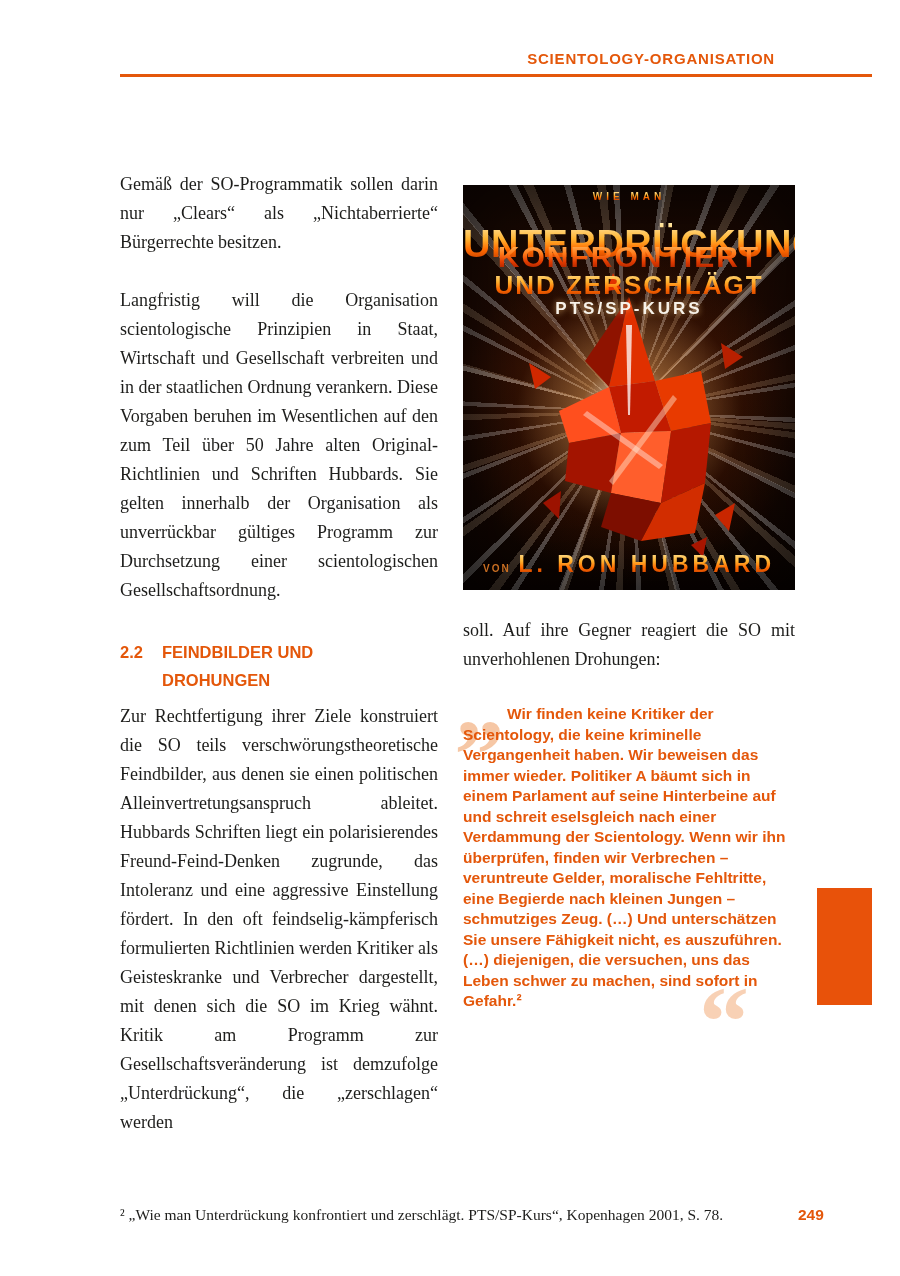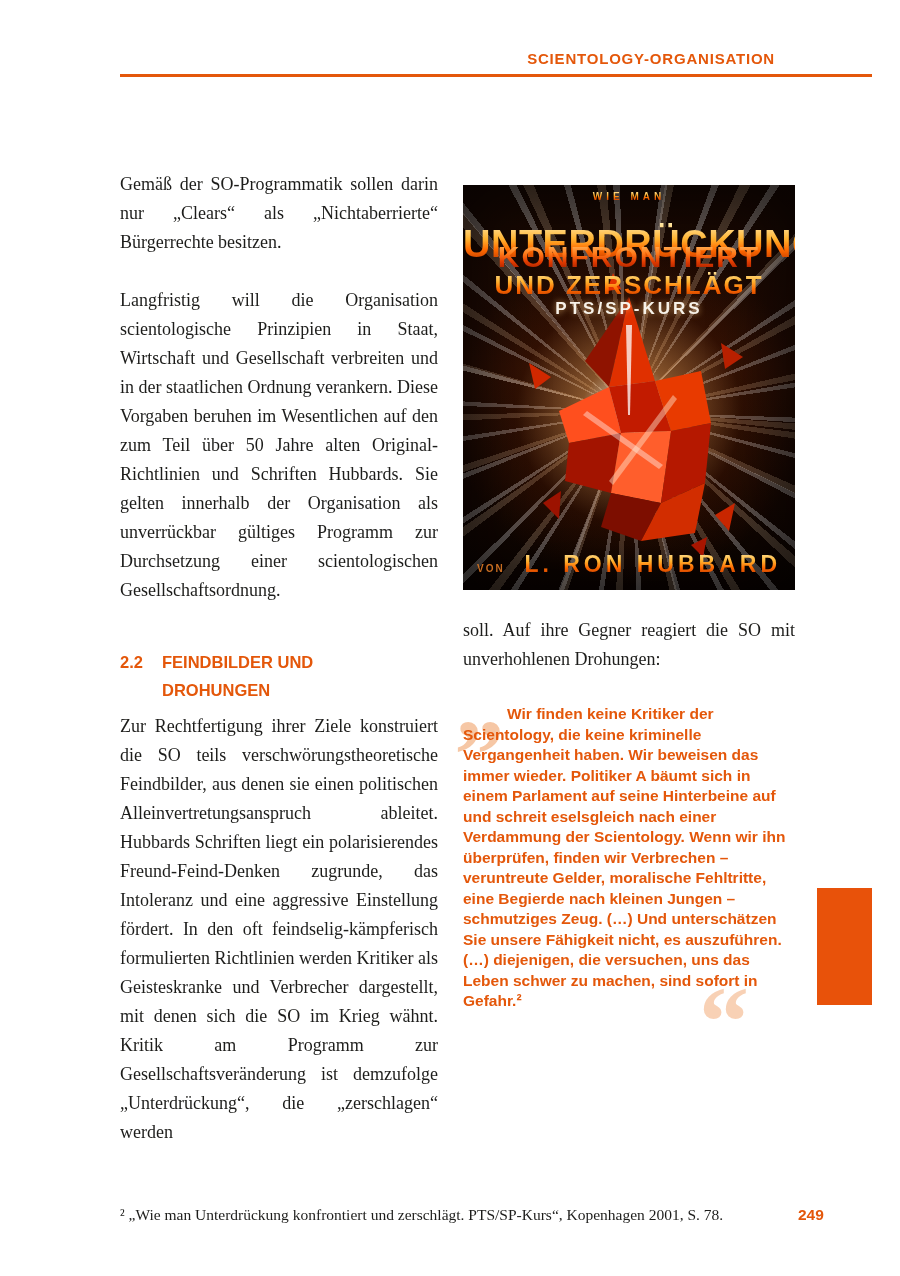--- a/index.html
+++ b/index.html
@@ -10,21 +10,21 @@
   .header-title{position:absolute;top:50px;left:120px;width:773px;box-sizing:border-box;
     padding-right:118px;text-align:right;font-family:"Liberation Sans",sans-serif;
     font-weight:bold;font-size:15px;letter-spacing:0.8px;color:#e4570a;}
   .header-rule{position:absolute;top:74px;left:120px;width:773px;height:3px;background:#e4570a;}
 
   
   .col-left{position:absolute;left:120px;top:170px;width:318px;
     font-size:18px;line-height:29px;text-align:justify;hyphens:auto;}
   .col-left p{margin:0;}
   .col-left .p1{margin-bottom:29px;}
-  .section-heading{display:flex;margin:43px 0 8px 0;font-family:"Liberation Sans",sans-serif;
+  .section-heading{display:flex;margin:33px 0 8px 0;font-family:"Liberation Sans",sans-serif;
     font-weight:bold;font-size:16.5px;line-height:28px;color:#e4570a;text-align:left;}
   .section-heading .sec-num{width:42px;flex:0 0 42px;}
 
   .col-right{position:absolute;left:463px;top:185px;width:332px;}
 
   
   .cover{position:relative;width:332px;height:405px;overflow:hidden;
     background:
       radial-gradient(circle at 50% 56%, rgba(255,242,222,0.95) 0%, rgba(255,172,92,0.45) 17%, rgba(130,45,6,0.18) 40%, rgba(0,0,0,0) 62%),
       repeating-conic-gradient(from 8deg at 50% 56%, rgba(255,255,255,0.30) 0deg 1.6deg, rgba(0,0,0,0) 1.6deg 12deg),
@@ -36,21 +36,21 @@
   .metal{background:linear-gradient(180deg,#ffe9a8 0%,#ffb12e 38%,#ff6a00 62%,#a82800 100%);
     -webkit-background-clip:text;background-clip:text;color:transparent;}
   .metal-red{background:linear-gradient(180deg,#ffd27a 0%,#ff7a1a 40%,#e03a00 65%,#801400 100%);
     -webkit-background-clip:text;background-clip:text;color:transparent;}
   .cv-l1{top:6px;font-size:10px;letter-spacing:4px;}
   .cv-l2{top:38px;font-size:38px;letter-spacing:0.5px;}
   .cv-l3{top:55px;font-size:30px;letter-spacing:2px;}
   .cv-l4{top:85px;font-size:26px;letter-spacing:2px;}
   .cv-sub{top:114px;font-size:17px;letter-spacing:3px;color:#f7f2e9;text-shadow:0 0 6px rgba(255,200,120,0.7);}
   .cv-byline{position:absolute;left:0;bottom:12px;width:100%;display:flex;align-items:baseline;
-    box-sizing:border-box;padding:0 14px;font-family:"Liberation Sans",sans-serif;font-weight:bold;}
+    box-sizing:border-box;padding:0 20px;font-family:"Liberation Sans",sans-serif;font-weight:bold;}
   .cv-von{font-size:10px;letter-spacing:2px;color:#c8username 0;color:#c96e22;}
   .cv-name{flex:1;text-align:right;font-size:23px;letter-spacing:4px;}
   .crystal{position:absolute;inset:0;}
 
   
   .intro{margin:26px 0 7px 0;font-size:18px;line-height:29px;text-align:justify;}
   .quote-block{position:relative;margin-top:30px;font-family:"Liberation Sans",sans-serif;
     font-weight:bold;font-size:15.5px;line-height:20.5px;color:#e4570a;text-align:left;}
   .quote-text{position:relative;z-index:2;margin:0;text-indent:44px;}
   .quote-mark{position:absolute;z-index:1;font-family:"Liberation Serif",serif;font-weight:bold;

